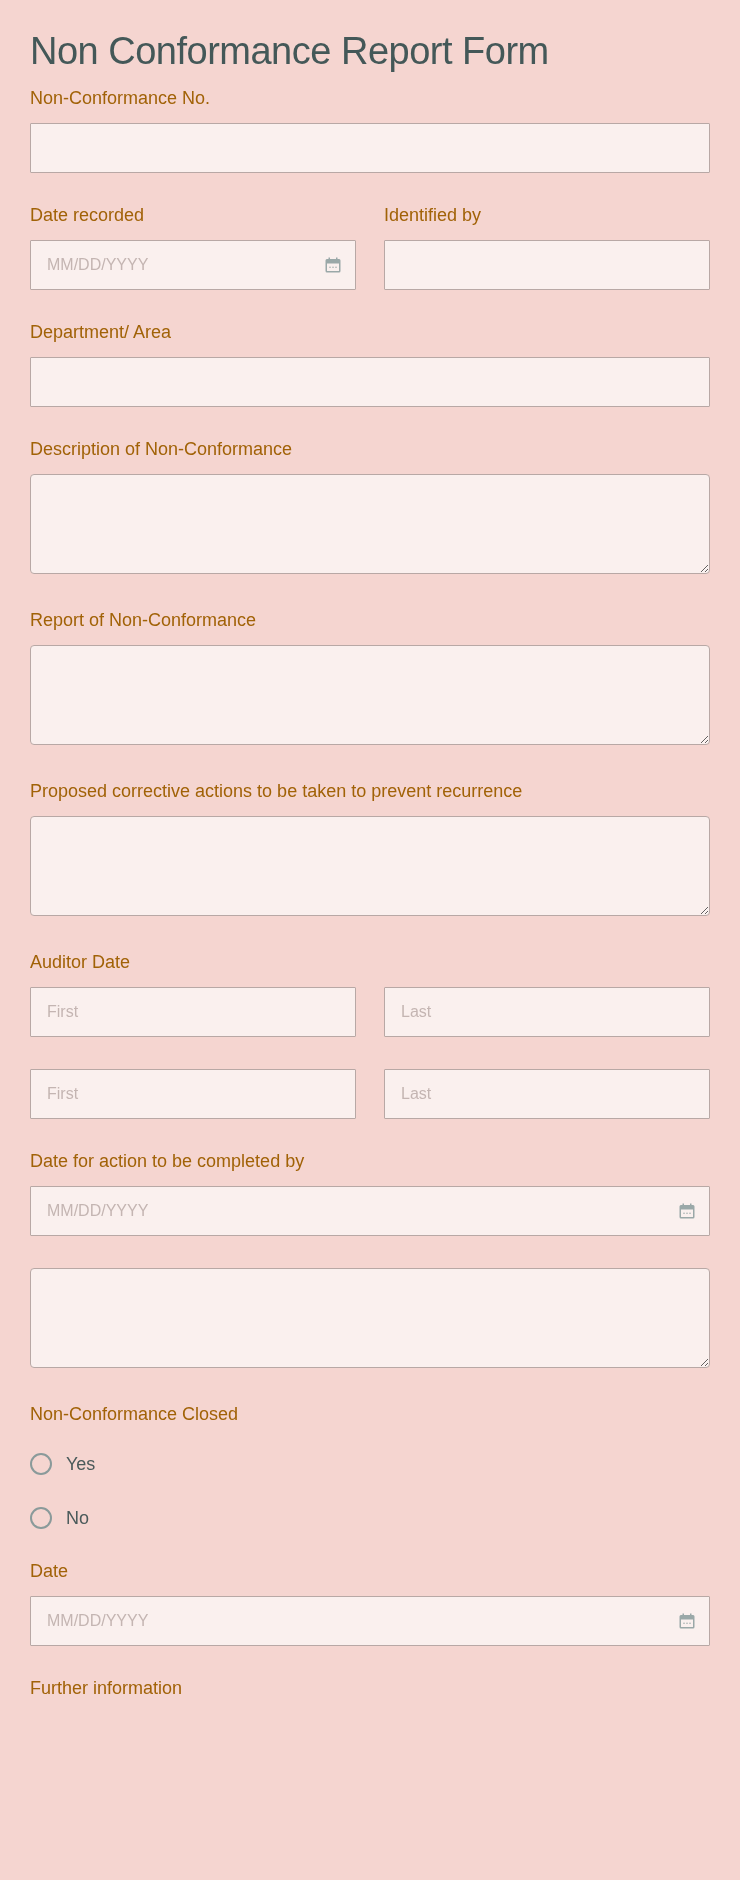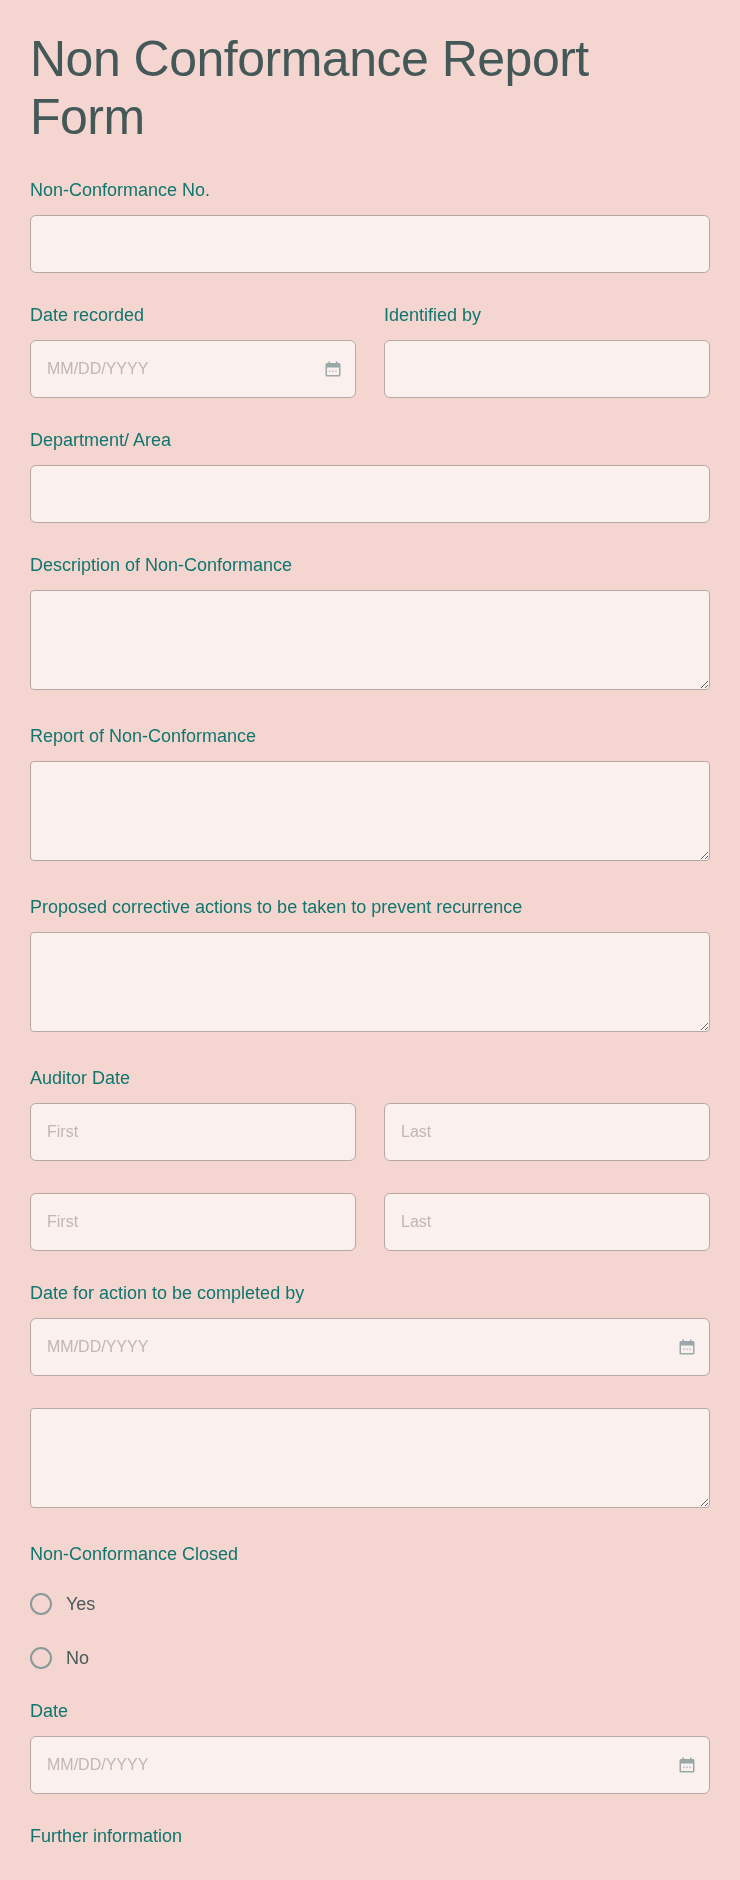--- a/index.html
+++ b/index.html
@@ -8,41 +8,41 @@
     padding: 0;
   }
   body {
     background: #f5d5d0;
     font-family: -apple-system, BlinkMacSystemFont, "Segoe UI", Arial, sans-serif;
     color: #4a5a5a;
     padding: 30px 30px 0 30px;
     width: 740px;
   }
   h1 {
-    font-size: 50px;
+    font-size: 38px;
     font-weight: 500;
     color: #445858;
-    margin-bottom: 34px;
+    margin-bottom: 15px;
     letter-spacing: -0.5px;
   }
   .field {
     margin-bottom: 32px;
   }
   .field-label {
     font-size: 18px;
-    color: #0f766e;
+    color: #a16207;
     margin-bottom: 14px;
     display: block;
   }
   .input-text {
     width: 100%;
-    height: 58px;
+    height: 50px;
     background: #faf0ee;
     border: 1px solid #b8a8a5;
-    border-radius: 6px;
+    border-radius: 1px;
     padding: 0 16px;
     font-size: 16px;
     color: #4a5a5a;
   }
   .input-text::placeholder {
     color: #c4b5b2;
   }
   .textarea {
     width: 100%;
     height: 100px;

